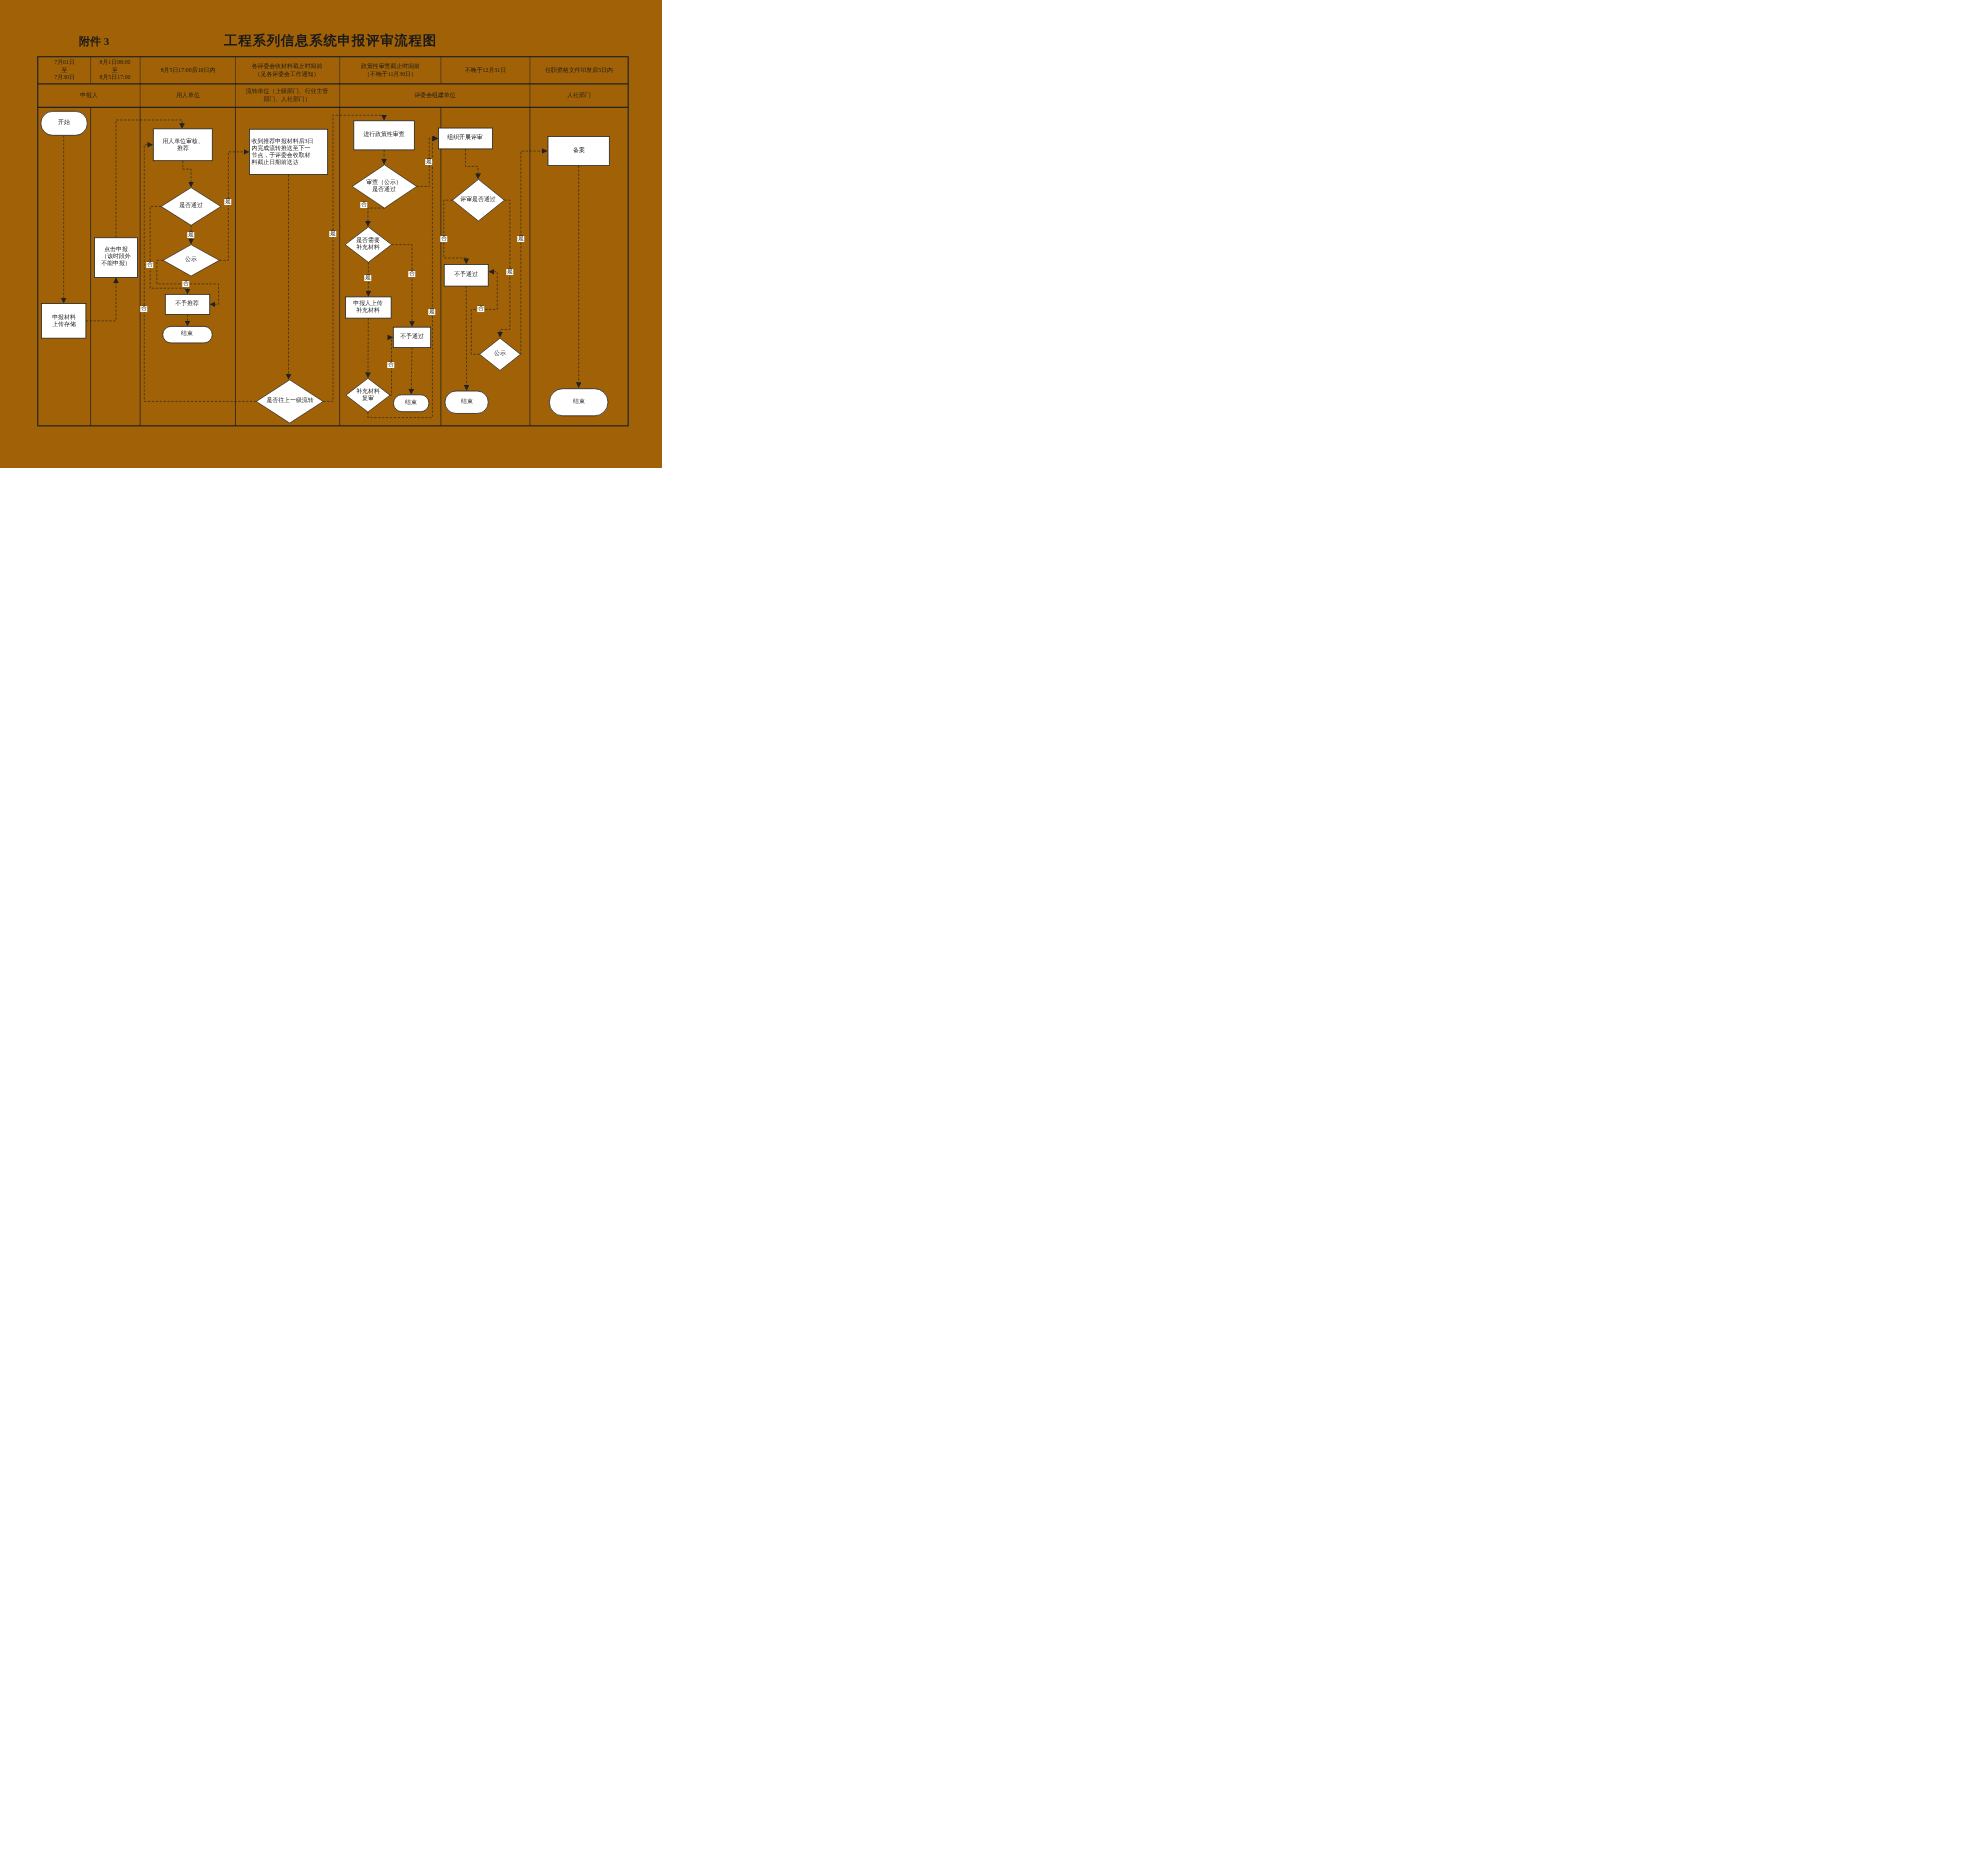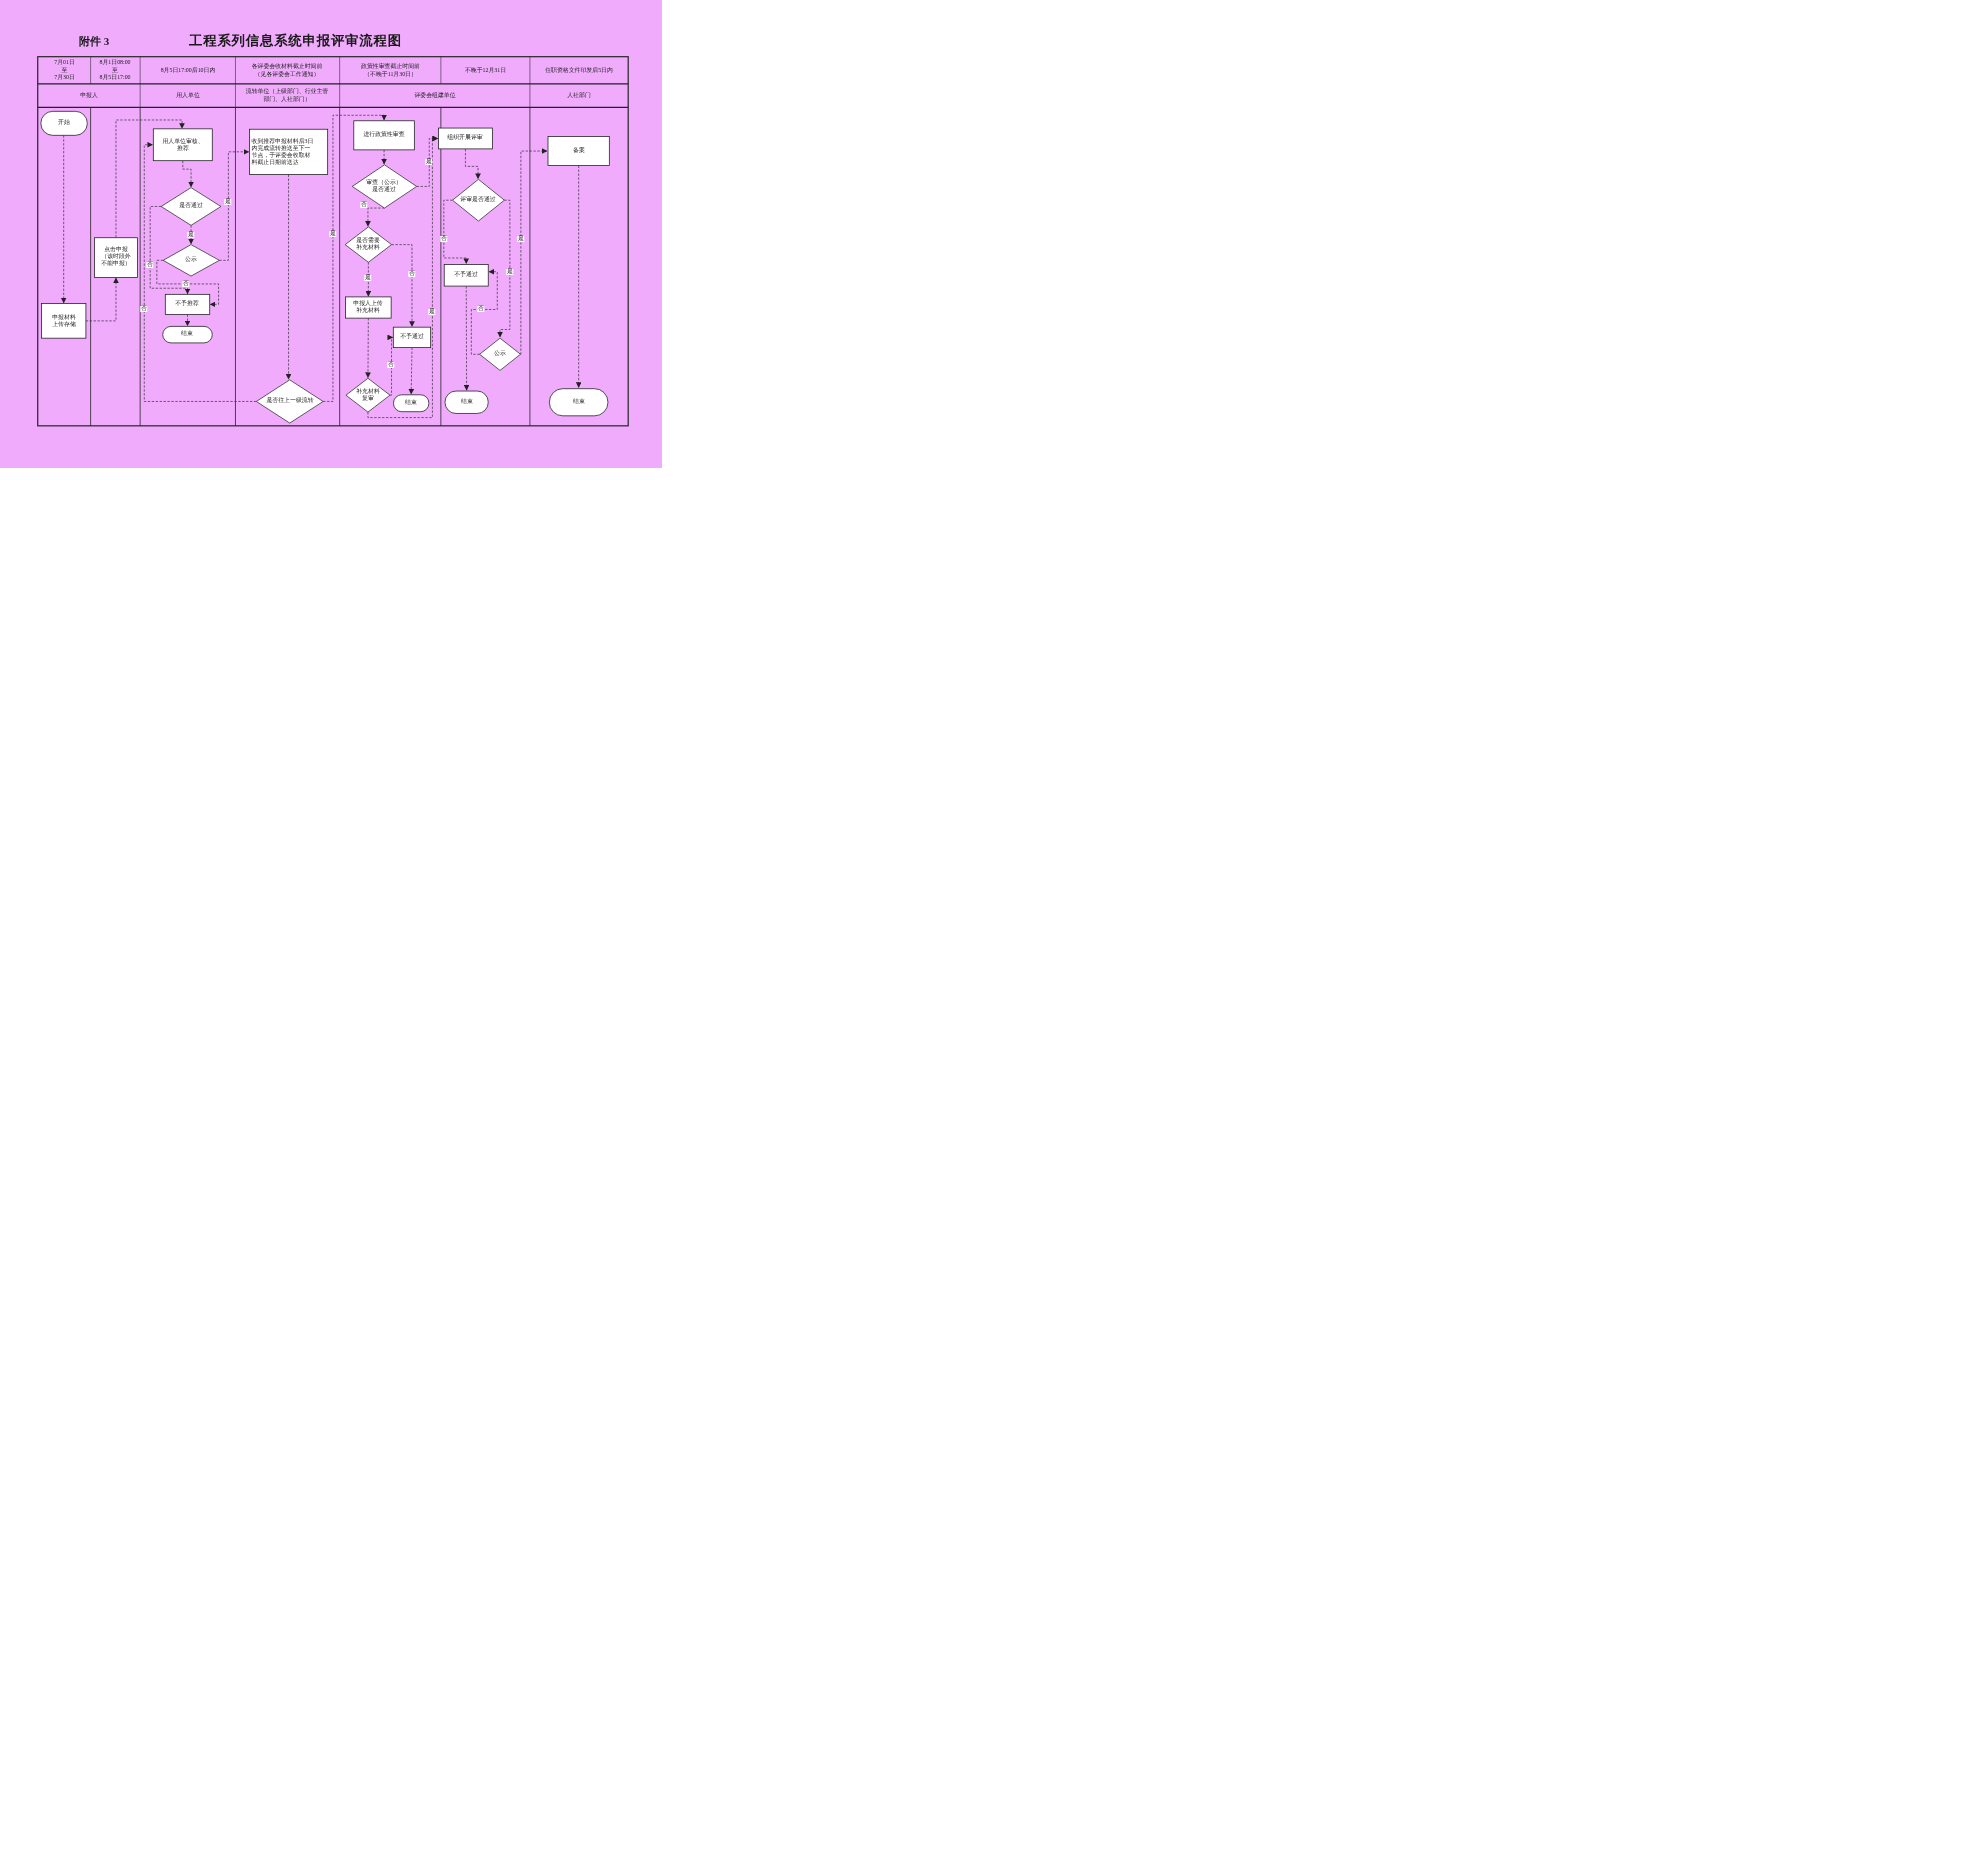--- a/index.html
+++ b/index.html
@@ -1,21 +1,21 @@
 <!DOCTYPE html>
 <html style="font-size:6.3px"><head>
 <meta charset="utf-8">
 <style>
   html,body{margin:0;padding:0;background:#ffffff;}
-  #page{position:relative;width:662px;height:468px;background:#f0abfc;overflow:hidden;
+  #page{position:relative;width:662px;height:468px;background:#a16207;overflow:hidden;
         font-family:"Liberation Serif","DejaVu Serif",serif;color:#1a1a1a;}
   #diagram-svg{position:absolute;left:0;top:0;}
   .hdr{position:absolute;font-weight:bold;white-space:pre;}
   #attachment-label{left:79px;top:34px;font-size:11px;}
-  #page-title{left:189px;top:32px;width:283px;text-align:left;font-size:13.4px;letter-spacing:0.8px;}
+  #page-title{left:189px;top:32px;width:283px;text-align:center;font-size:13.4px;letter-spacing:0.8px;}
   .cell{position:absolute;display:flex;align-items:center;justify-content:center;
         text-align:center;font-size:5.9px;line-height:1.25;white-space:pre-line;}
   .node-label{position:absolute;transform:translate(-50%,-50%);text-align:center;
         font-size:5.9px;line-height:1.2;white-space:pre-line;}
   .yn{position:absolute;transform:translate(-50%,-50%);font-size:5.9px;background:#fff;
       padding:0 0.8px;line-height:1;}
 </style>
 </head>
 <body>
 

